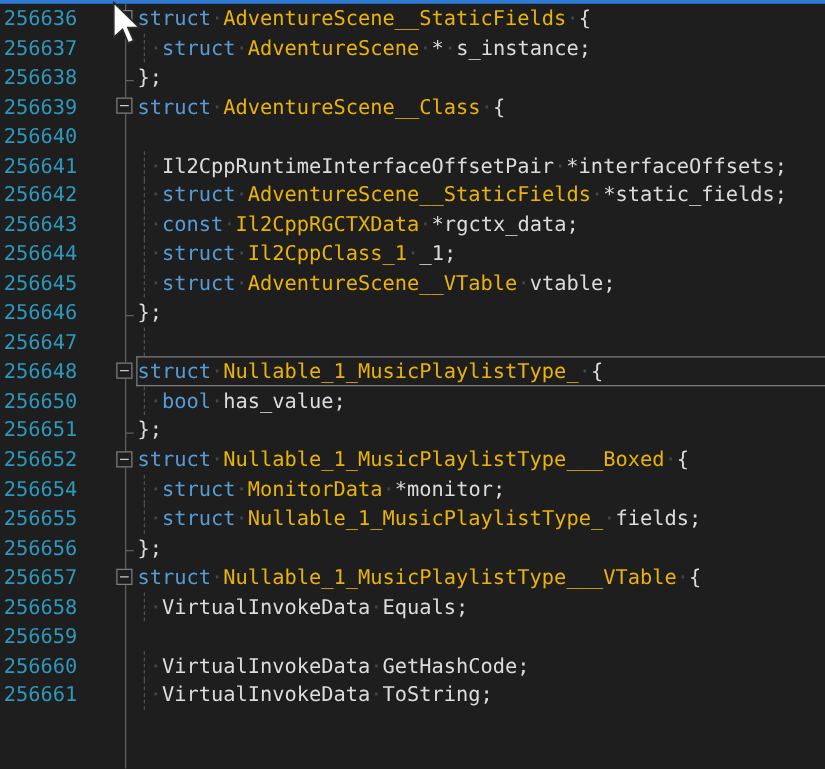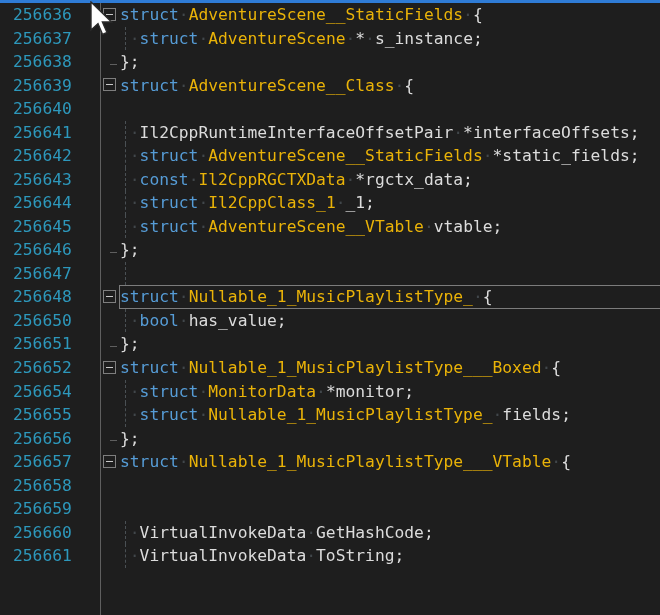--- a/index.html
+++ b/index.html
@@ -1,20 +1,20 @@
 <!DOCTYPE html>
 <html><head>
 <meta charset="utf-8">
 <style>
   html,body{margin:0;padding:0;background:#1e1e1e;}
   body{width:660px;height:615px;overflow:hidden;font-family:"DejaVu Sans Mono","Liberation Mono",monospace;}
   .editor{position:relative;width:660px;height:615px;background:#1e1e1e;overflow:hidden;}
   .topbar{position:absolute;top:0;left:0;right:0;height:3px;z-index:6;}
   .outline-line{position:absolute;left:100px;top:3px;bottom:0;width:1px;background:#5f5f5f;z-index:1;}
-  .lines{position:absolute;top:3px;left:0;right:0;z-index:2;margin-left:10px;}
+  .lines{position:absolute;top:3px;left:0;right:0;z-index:2;}
   .line{position:relative;display:flex;height:23.54px;line-height:23.54px;font-size:16.3px;white-space:pre;}
   .lnum{flex:none;width:62px;padding-left:3px;color:#2d98bc;}
   .foldcol{flex:none;width:45px;position:relative;}
   .code{flex:1;position:relative;color:#dcdcdc;z-index:2;}
   .tok-k{color:#569cd6;}
   .tok-t{color:#eab308;}
   .tok-p{color:#dcdcdc;}
   .tok-s{color:#41474b;}
   .ind-dot{color:#41474b;}
   .fold-open{position:absolute;left:28px;top:50%;margin-top:-7px;width:13px;height:13px;box-sizing:border-box;
@@ -46,21 +46,21 @@
       <div class="line"><span class="lnum">256646</span><span class="foldcol"><i class="fold-end"></i></span><span class="code"><span class="tok-p">};</span></span></div>
       <div class="line"><span class="lnum">256647</span><span class="foldcol"></span><span class="code"><i class="ig"></i></span></div>
       <div class="line cur"><span class="lnum">256648</span><span class="foldcol"><i class="fold-open"></i></span><span class="code"><span class="tok-k">struct</span><span class="tok-s">·</span><span class="tok-t">Nullable_1_MusicPlaylistType_</span><span class="tok-s">·</span><span class="tok-p">{</span></span><i class="cur-box" style="border-color: rgb(124, 124, 124);"></i></div>
       <div class="line"><span class="lnum">256650</span><span class="foldcol"></span><span class="code"><i class="ig"></i><span class="ind-dot">&nbsp;·</span><span class="tok-k">bool</span><span class="tok-s">·</span><span class="tok-p">has_value;</span></span></div>
       <div class="line"><span class="lnum">256651</span><span class="foldcol"><i class="fold-end"></i></span><span class="code"><span class="tok-p">};</span></span></div>
       <div class="line"><span class="lnum">256652</span><span class="foldcol"><i class="fold-open"></i></span><span class="code"><span class="tok-k">struct</span><span class="tok-s">·</span><span class="tok-t">Nullable_1_MusicPlaylistType___Boxed</span><span class="tok-s">·</span><span class="tok-p">{</span></span></div>
       <div class="line"><span class="lnum">256654</span><span class="foldcol"></span><span class="code"><i class="ig"></i><span class="ind-dot">&nbsp;·</span><span class="tok-k">struct</span><span class="tok-s">·</span><span class="tok-t">MonitorData</span><span class="tok-s">·</span><span class="tok-p">*monitor;</span></span></div>
       <div class="line"><span class="lnum">256655</span><span class="foldcol"></span><span class="code"><i class="ig"></i><span class="ind-dot">&nbsp;·</span><span class="tok-k">struct</span><span class="tok-s">·</span><span class="tok-t">Nullable_1_MusicPlaylistType_</span><span class="tok-s">·</span><span class="tok-p">fields;</span></span></div>
       <div class="line"><span class="lnum">256656</span><span class="foldcol"><i class="fold-end"></i></span><span class="code"><span class="tok-p">};</span></span></div>
       <div class="line"><span class="lnum">256657</span><span class="foldcol"><i class="fold-open"></i></span><span class="code"><span class="tok-k">struct</span><span class="tok-s">·</span><span class="tok-t">Nullable_1_MusicPlaylistType___VTable</span><span class="tok-s">·</span><span class="tok-p">{</span></span></div>
-      <div class="line"><span class="lnum">256658</span><span class="foldcol"></span></div>
+      <div class="line"><span class="lnum">256658</span><span class="foldcol"></span><span class="code"><i class="ig"></i><span class="ind-dot">&nbsp;·</span><span class="tok-p">VirtualInvokeData</span><span class="tok-s">·</span><span class="tok-p">Equals;</span></span></div>
       <div class="line"><span class="lnum">256659</span><span class="foldcol"></span></div>
       <div class="line"><span class="lnum">256660</span><span class="foldcol"></span><span class="code"><i class="ig"></i><span class="ind-dot">&nbsp;·</span><span class="tok-p">VirtualInvokeData</span><span class="tok-s">·</span><span class="tok-p">GetHashCode;</span></span></div>
       <div class="line"><span class="lnum">256661</span><span class="foldcol"></span><span class="code"><i class="ig"></i><span class="ind-dot">&nbsp;·</span><span class="tok-p">VirtualInvokeData</span><span class="tok-s">·</span><span class="tok-p">ToString;</span></span></div>
     </div>
 
   <svg class="cursor" width="26" height="38" viewBox="0 0 26 38">
     <polygon points="1,1 1,29 8,22.6 12.6,33.4 17,31.5 12.4,21 21.5,21" fill="#ffffff" stroke="#2b2b2b" stroke-width="1.4"></polygon>
   </svg>
 </div>
 

